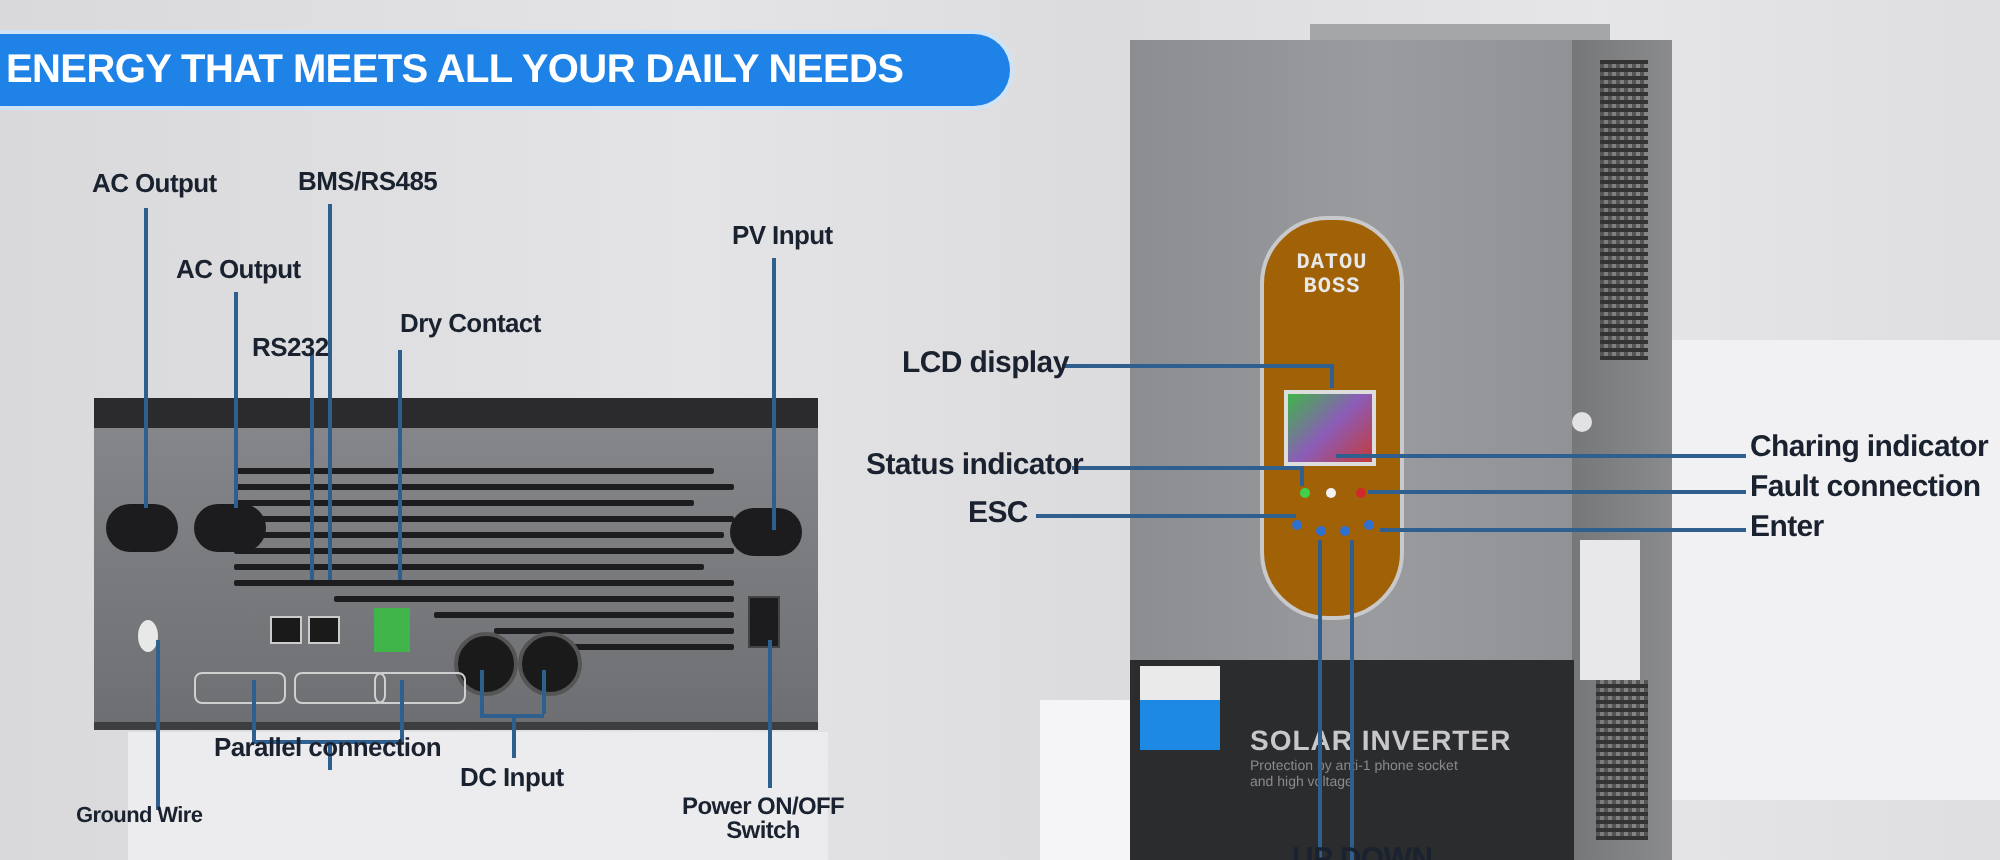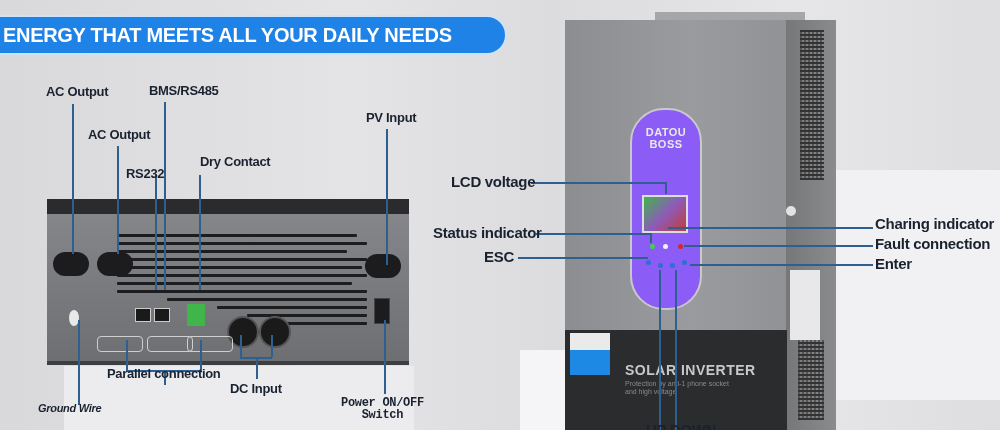--- a/index.html
+++ b/index.html
@@ -26,22 +26,22 @@
   .green{width:18px;height:22px;background:#3fb54a;}
   .dcin{width:28px;height:28px;border-radius:50%;background:#1a1a1a;border:2px solid #555;}
   .db9{width:44px;height:14px;border:1px solid #cfcfcf;border-radius:4px;}
   .switch{width:14px;height:24px;background:#1c1c1e;border:1px solid #444;}
   
   .front{left:565px;top:20px;width:248px;height:410px;background:linear-gradient(90deg,#8c8d90,#9a9b9e 50%,#8f9093);}
   .front-top{left:655px;top:12px;width:150px;height:10px;background:#a5a6a8;}
   .side{left:786px;top:20px;width:50px;height:410px;background:linear-gradient(90deg,#767779,#8a8b8d);}
   .mesh{background:repeating-linear-gradient(0deg,#333 0 2px,transparent 2px 4px),
     repeating-linear-gradient(90deg,#555 0 2px,transparent 2px 4px);}
-  .panel{left:630px;top:108px;width:68px;height:198px;background:#8b5cf6;border-radius:34px;
-    border:2px solid #c9c9cb;}
+  .panel{left:630px;top:108px;width:68px;height:198px;background:#a16207;border-radius:34px;
+    border:2px solid #c9c9cb;font-family:Liberation Mono, monospace;}
   .brand{color:#e8e8e8;font-weight:bold;font-size:11px;text-align:center;line-height:12px;letter-spacing:0.5px;}
   .lcd{left:642px;top:195px;width:42px;height:34px;background:linear-gradient(135deg,#3fb54a,#8b5cb8 50%,#c43b3b);
     border:2px solid #ddd;}
   .led{width:5px;height:5px;border-radius:50%;}
   .btn{width:5px;height:5px;border-radius:50%;background:#2f6fcf;}
   .bottom-band{left:565px;top:330px;width:222px;height:100px;background:#2b2c2e;}
   .breaker{left:570px;top:333px;width:40px;height:42px;background:linear-gradient(180deg,#eaeaea 40%,#1e88e5 40%);}
   .solar{color:#c8c8ca;font-weight:bold;font-size:14px;letter-spacing:0.5px;white-space:nowrap;}
   .sub{color:#8a8a8c;font-size:7px;line-height:8px;}
   .label-box{left:790px;top:270px;width:30px;height:70px;background:#e8e8ea;}
@@ -105,24 +105,24 @@
 <div class="abs line v" style="left:271px;top:335px;height:22px;"></div>
 <div class="abs line v" style="left:256px;top:357px;height:22px;"></div>
 <div class="abs line v" style="left:384px;top:320px;height:74px;"></div>
 
 <div class="abs lbl" style="left:46px;top:84px;">AC Output</div>
 <div class="abs lbl" style="left:125px;top:83px;padding-left:24px;">BMS/RS485</div>
 <div class="abs lbl" style="left:88px;top:127px;">AC Output</div>
 <div class="abs lbl" style="left:126px;top:154px;margin-top:12px;">RS232</div>
 <div class="abs lbl" style="left:173px;top:154px;padding-left:27px;">Dry Contact</div>
 <div class="abs lbl" style="left:366px;top:110px;text-align:center;">PV Input</div>
-<div class="abs lbl" style="left:38px;top:402px;font-size:11px;font-style:italic;">Ground Wire</div>
+<div class="abs lbl" style="left:38px;top:402px;font-size:11px;">Ground Wire</div>
 <div class="abs lbl" style="left:107px;top:366px;">Parallel connection</div>
 <div class="abs lbl" style="left:230px;top:381px;">DC Input</div>
-<div class="abs lbl" style="left:341px;top:397px;text-align:center;line-height:12px;font-size:12px;font-family:Liberation Mono, monospace;">
+<div class="abs lbl" style="left:341px;top:397px;text-align:center;line-height:12px;font-size:12px;">
   <div>Power ON/OFF</div>
   <div>Switch</div>
 </div>
 
 <div class="abs front-top"></div>
 <div class="abs front"></div>
 <div class="abs side">
   <div class="abs mesh" style="left:14px;top:10px;width:24px;height:150px;"></div>
   <div class="abs mesh" style="left:12px;top:320px;width:26px;height:80px;"></div>
 </div>
@@ -157,19 +157,19 @@
 <div class="abs line v" style="left:665px;top:182px;height:12px;"></div>
 <div class="abs line h" style="left:536px;top:233px;width:115px;"></div>
 <div class="abs line v" style="left:650px;top:233px;height:10px;"></div>
 <div class="abs line h" style="left:518px;top:257px;width:130px;"></div>
 <div class="abs line h" style="left:668px;top:227px;width:205px;"></div>
 <div class="abs line h" style="left:684px;top:245px;width:189px;"></div>
 <div class="abs line h" style="left:690px;top:264px;width:183px;"></div>
 <div class="abs line v" style="left:659px;top:270px;height:160px;"></div>
 <div class="abs line v" style="left:675px;top:270px;height:160px;"></div>
 
-<div class="abs lbl big" style="left:451px;top:173px;">LCD voltage</div>
+<div class="abs lbl big" style="left:451px;top:173px;">LCD display</div>
 <div class="abs lbl big" style="left:433px;top:224px;">Status indicator</div>
 <div class="abs lbl big" style="left:484px;top:248px;">ESC</div>
 <div class="abs lbl big" style="left:875px;top:215px;">Charing indicator</div>
 <div class="abs lbl big" style="left:875px;top:235px;">Fault connection</div>
 <div class="abs lbl big" style="left:875px;top:255px;">Enter</div>
 <div class="abs lbl big" style="left:646px;top:421px;height:9px;overflow:hidden;">UP DOWN</div>
 
 </body></html>

